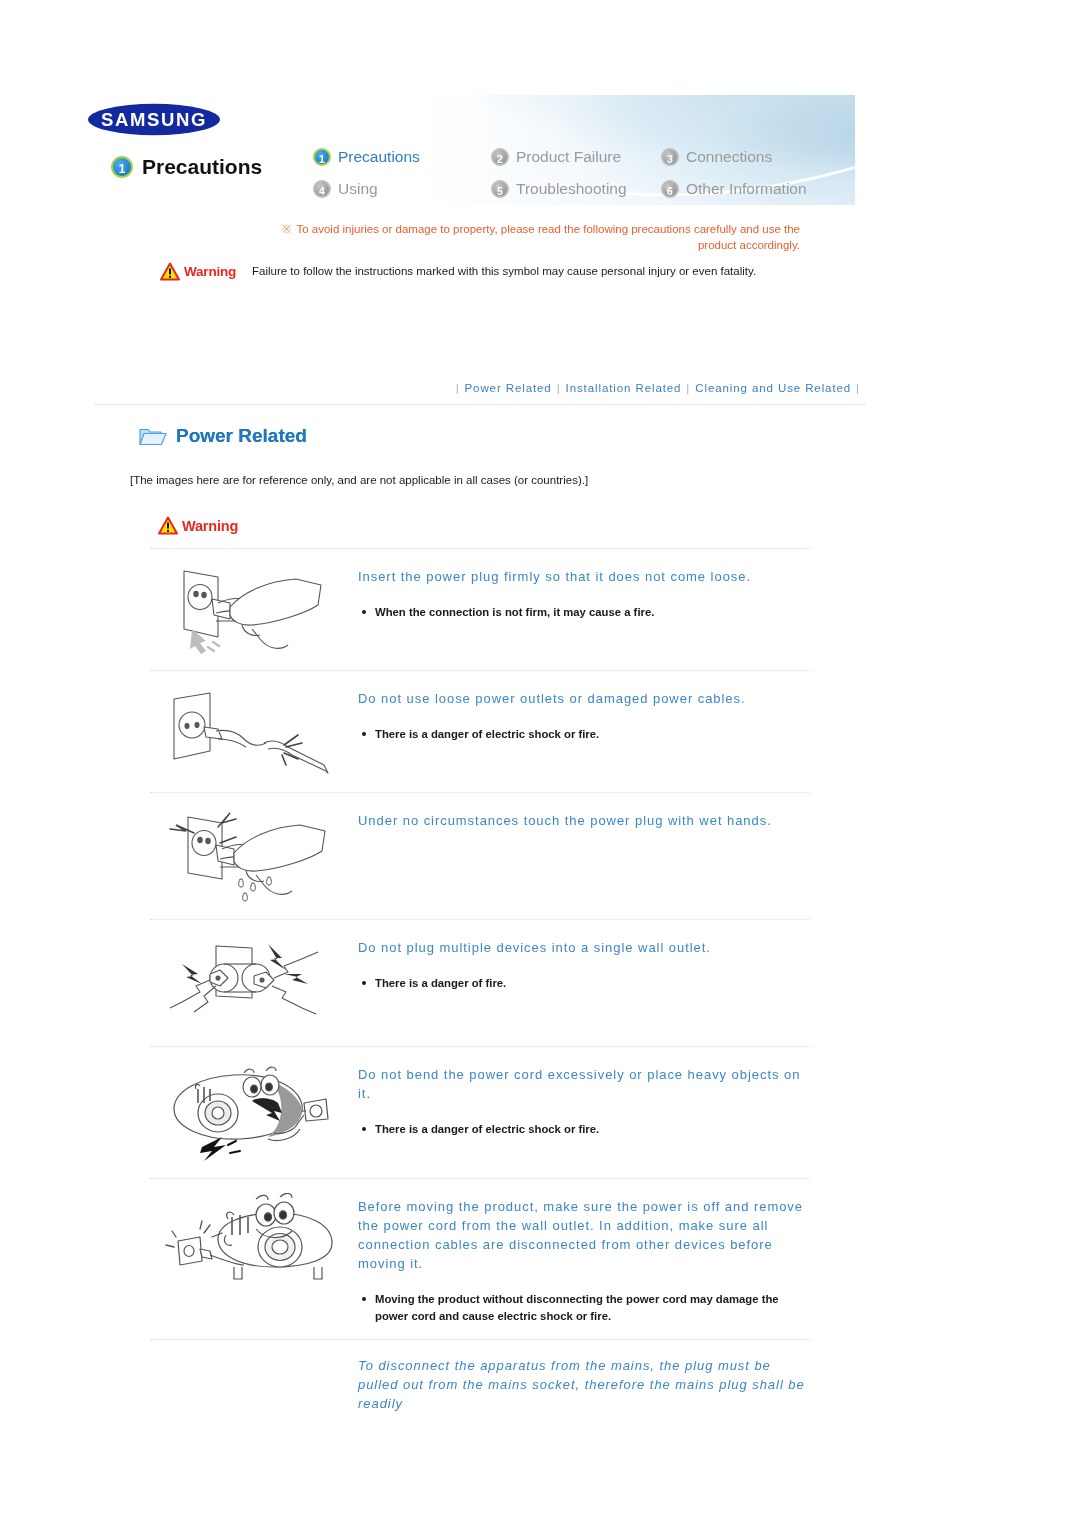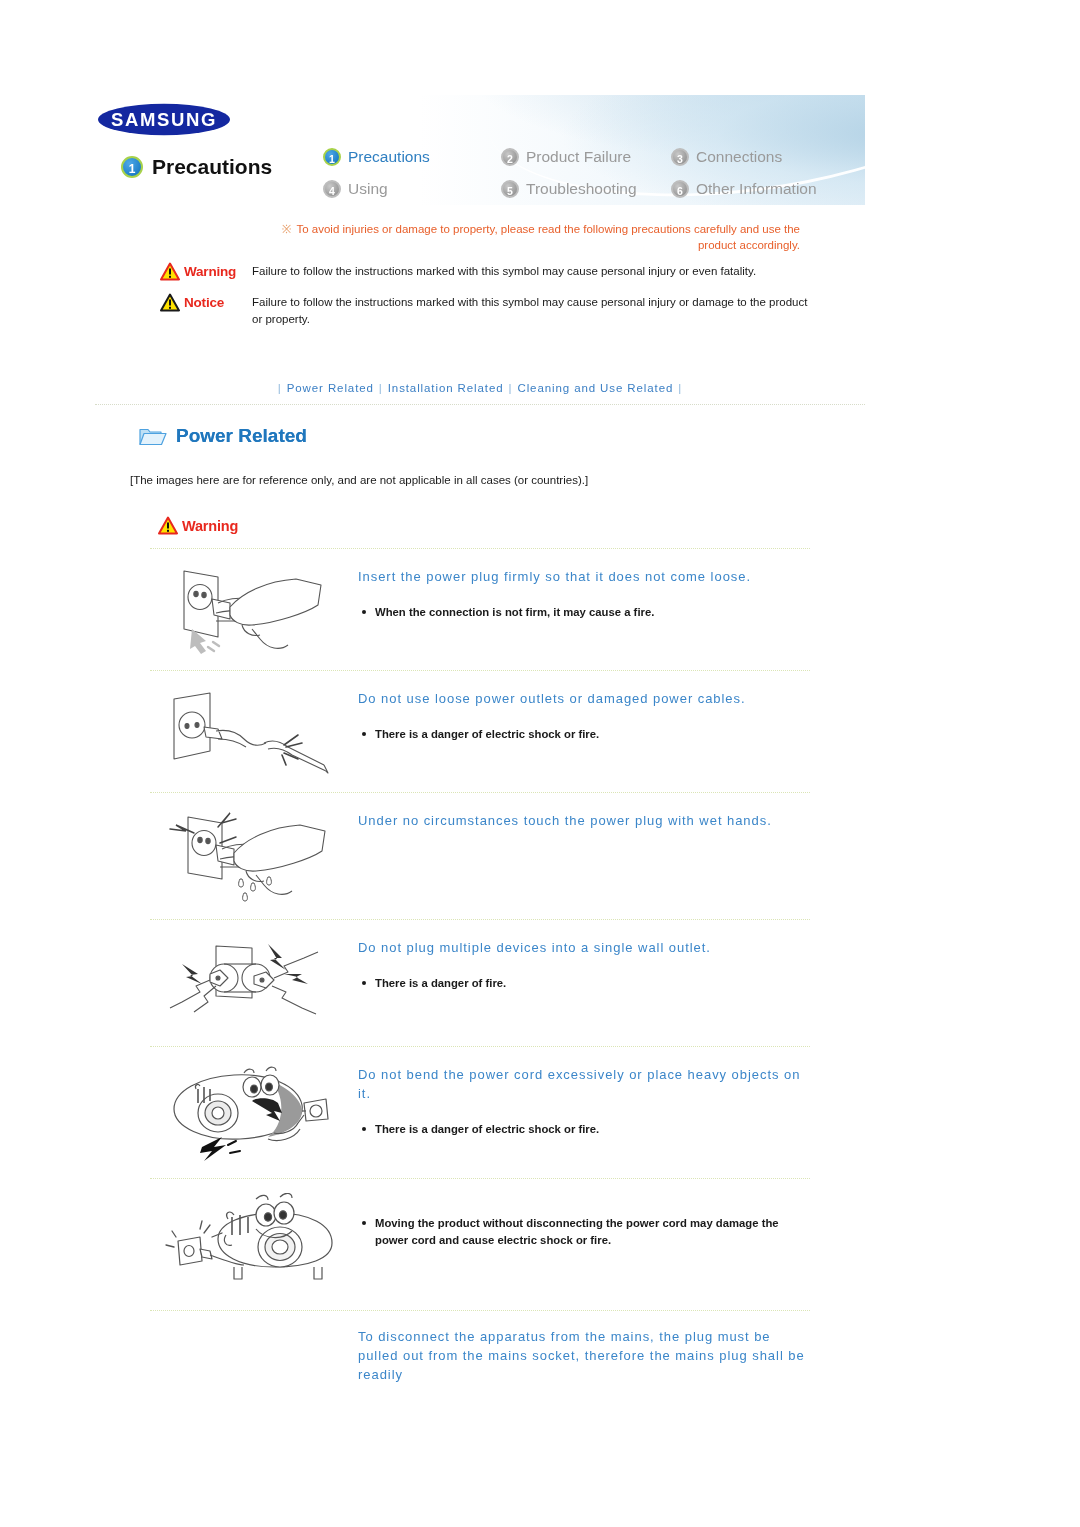--- a/index.html
+++ b/index.html
@@ -12,21 +12,21 @@
     height: 1527px;
     font-family: "Liberation Sans", sans-serif;
     color: #000000;
     overflow: hidden;
     position: relative;
   }
 
   
   .header {
     position: absolute;
-    left: 95px;
+    left: 85px;
     top: 95px;
     width: 770px;
     height: 110px;
     background:
       radial-gradient(ellipse 520px 130px at 820px 40px, rgba(176,208,228,0.95) 0%, rgba(202,226,240,0.55) 38%, rgba(255,255,255,0) 68%),
       radial-gradient(ellipse 620px 150px at 760px -20px, rgba(150,192,218,0.55) 0%, rgba(255,255,255,0) 62%),
       linear-gradient(to right, #ffffff 0%, #ffffff 42%, #f2f8fc 70%, #e4f0f8 100%);
     overflow: hidden;
   }
   .header .swoosh1 {
@@ -176,21 +176,21 @@
     color: #1a1a1a;
     padding-top: 2px;
   }
 
   
   .subnav {
     position: absolute;
     left: 95px;
     top: 382px;
     width: 770px;
-    text-align: center;
+    text-align: right;
     font-size: 11.5px;
     color: #3b7fc4;
     letter-spacing: 0.9px;
   }
   .subnav .sep { color: #8fb8dc; margin: 0 5px; }
   .subnav a { color: #3b7fc4; text-decoration: none; }
 
   .dotted-rule {
     position: absolute;
     left: 95px;
@@ -296,21 +296,21 @@
   .item-bullets li::before {
     content: "";
     position: absolute;
     left: 4px;
     top: 6px;
     width: 4px;
     height: 4px;
     border-radius: 50%;
     background: #1a1a1a;
   }
-  .item.no-figure .item-body { padding-top: 2px; }
+  .item.no-figure .item-body { padding-top: 2px; font-style: italic; }
   .item.tall { min-height: 128px; }
   .item.last { padding-bottom: 0; min-height: 60px; }
 </style>
 </head>
 <body>
 
 <div class="header">
   <div class="swoosh1"></div>
   <div class="swoosh2"></div>
 
@@ -360,31 +360,20 @@
       <svg class="tri-icon" viewBox="0 0 20 19">
         <polygon points="10,1.5 19,17.5 1,17.5" fill="#ffe200" stroke="#e8281e" stroke-width="2" stroke-linejoin="round"></polygon>
         <rect x="9" y="6.5" width="2" height="6" fill="#111"></rect>
         <rect x="9" y="13.8" width="2" height="2" fill="#111"></rect>
       </svg>
       <span class="badge-text">Warning</span>
     </div>
     <div class="legend-text">Failure to follow the instructions marked with this symbol may cause personal injury or even fatality.</div>
   </div>
 
-  <div class="legend-row">
-    <div class="legend-badge">
-      <svg class="tri-icon" viewBox="0 0 20 19">
-        <polygon points="10,1.5 19,17.5 1,17.5" fill="#ffe200" stroke="#1a1a1a" stroke-width="2" stroke-linejoin="round"></polygon>
-        <rect x="9" y="6.5" width="2" height="6" fill="#111"></rect>
-        <rect x="9" y="13.8" width="2" height="2" fill="#111"></rect>
-      </svg>
-      <span class="badge-text">Notice</span>
-    </div>
-    <div class="legend-text">Failure to follow the instructions marked with this symbol may cause personal injury or damage to the product or property.</div>
-  </div>
 </div>
 
 <div class="subnav">
   <span class="sep">|</span><a href="#">Power Related</a><span class="sep">|</span><a href="#">Installation Related</a><span class="sep">|</span><a href="#">Cleaning and Use Related</a><span class="sep">|</span>
 </div>
 <div class="dotted-rule sub"></div>
 
 <div class="section-heading">
   <svg class="folder-icon" viewBox="0 0 30 24">
     <path d="M2 5.5 L2 20 L23 20 L23 8 L12 8 L10 5.5 Z" fill="#bfe0f5" stroke="#4ea2e0" stroke-width="1.2" stroke-linejoin="round"></path>
@@ -616,20 +605,21 @@
         <g stroke="#555" stroke-width="1.3" stroke-linecap="round">
           <path d="M48 40 L54 32"></path>
             <path d="M56 44 L66 40"></path>
             <path d="M44 36 L46 28"></path>
           <path d="M20 44 L16 38"></path>
             <path d="M18 54 L10 52"></path>
         </g>
       </svg>
     </div>
     <div class="item-body">
+      <div class="item-title">Before moving the product, make sure the power is off and remove the power cord from the wall outlet. In addition, make sure all connection cables are disconnected from other devices before moving it.</div>
       <ul class="item-bullets">
         <li>Moving the product without disconnecting the power cord may damage the power cord and cause electric shock or fire.</li>
       </ul>
     </div>
   </div>
 
   <div class="item-rule"></div>
 
   <div class="item no-figure last">
     <div class="item-figure"></div>

